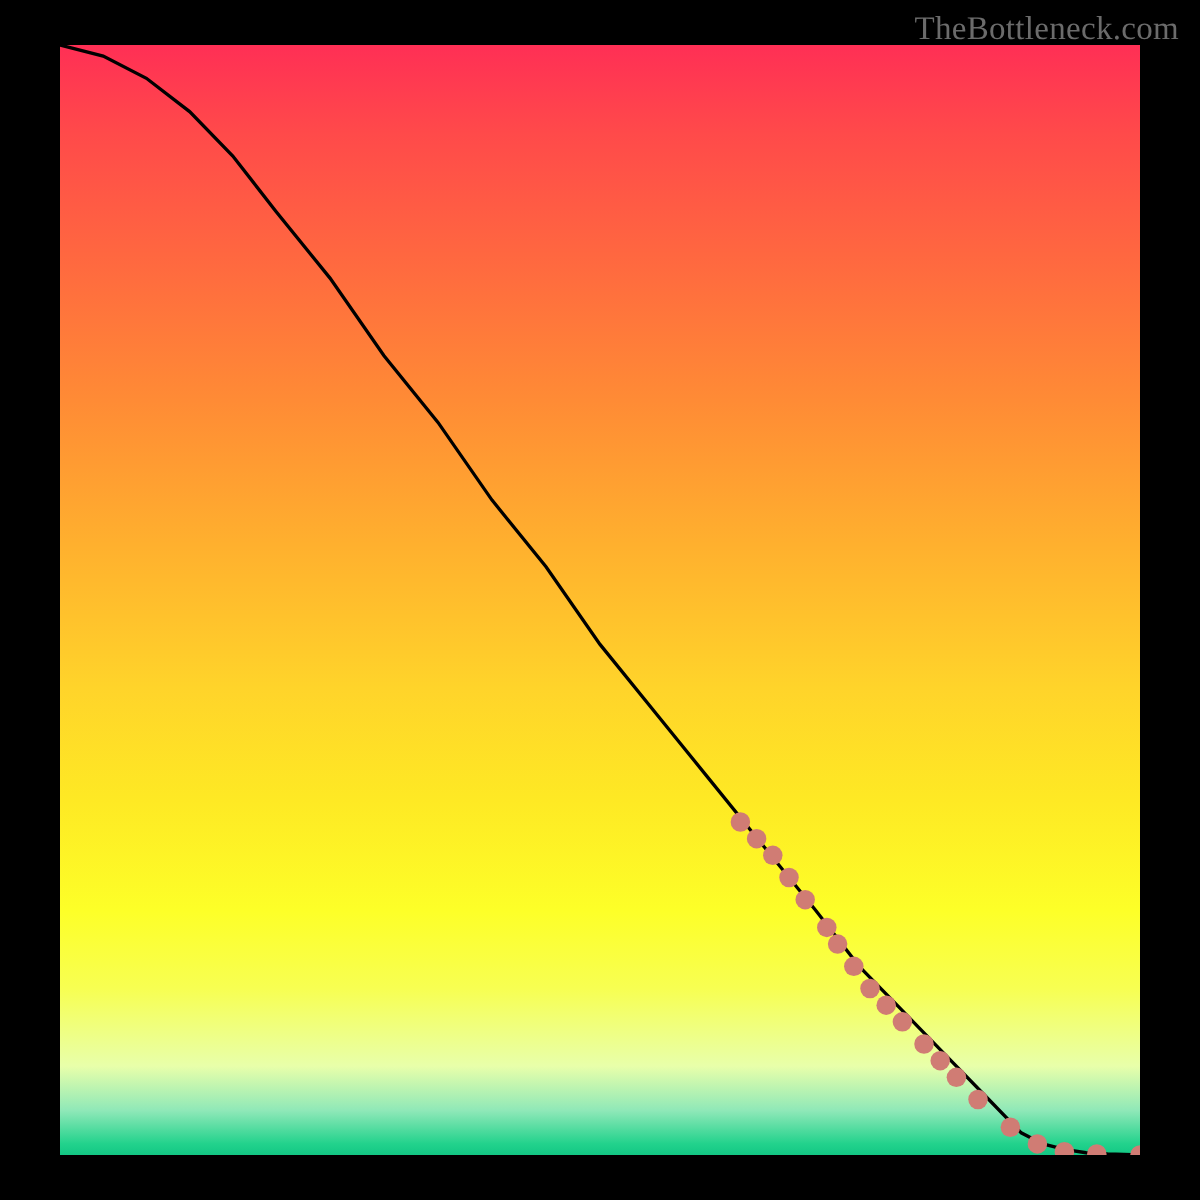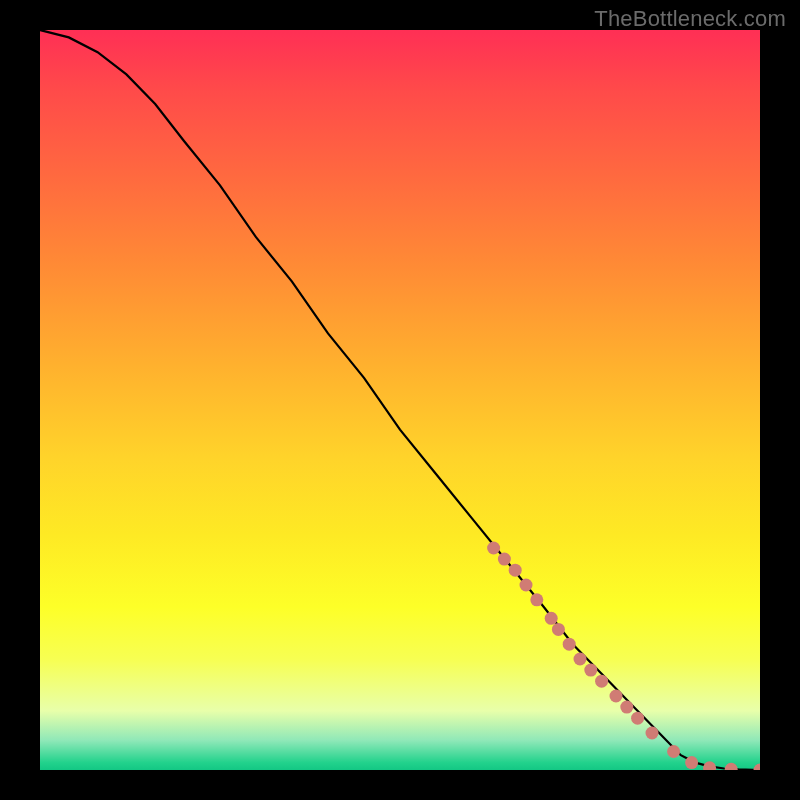--- a/index.html
+++ b/index.html
@@ -19,20 +19,21 @@
   }
   .attribution {
     position: absolute;
     top: 6px;
     right: 14px;
     color: #6b6b6b;
     font-size: 22px;
     font-weight: 400;
     letter-spacing: 0.2px;
     z-index: 20;
+    font-family: Liberation Serif, serif;
   }
   .plot {
     position: absolute;
     left: 40px;
     top: 30px;
     width: 720px;
     height: 740px;
     background: linear-gradient(
       to bottom,
       #ff2f55 0%,

